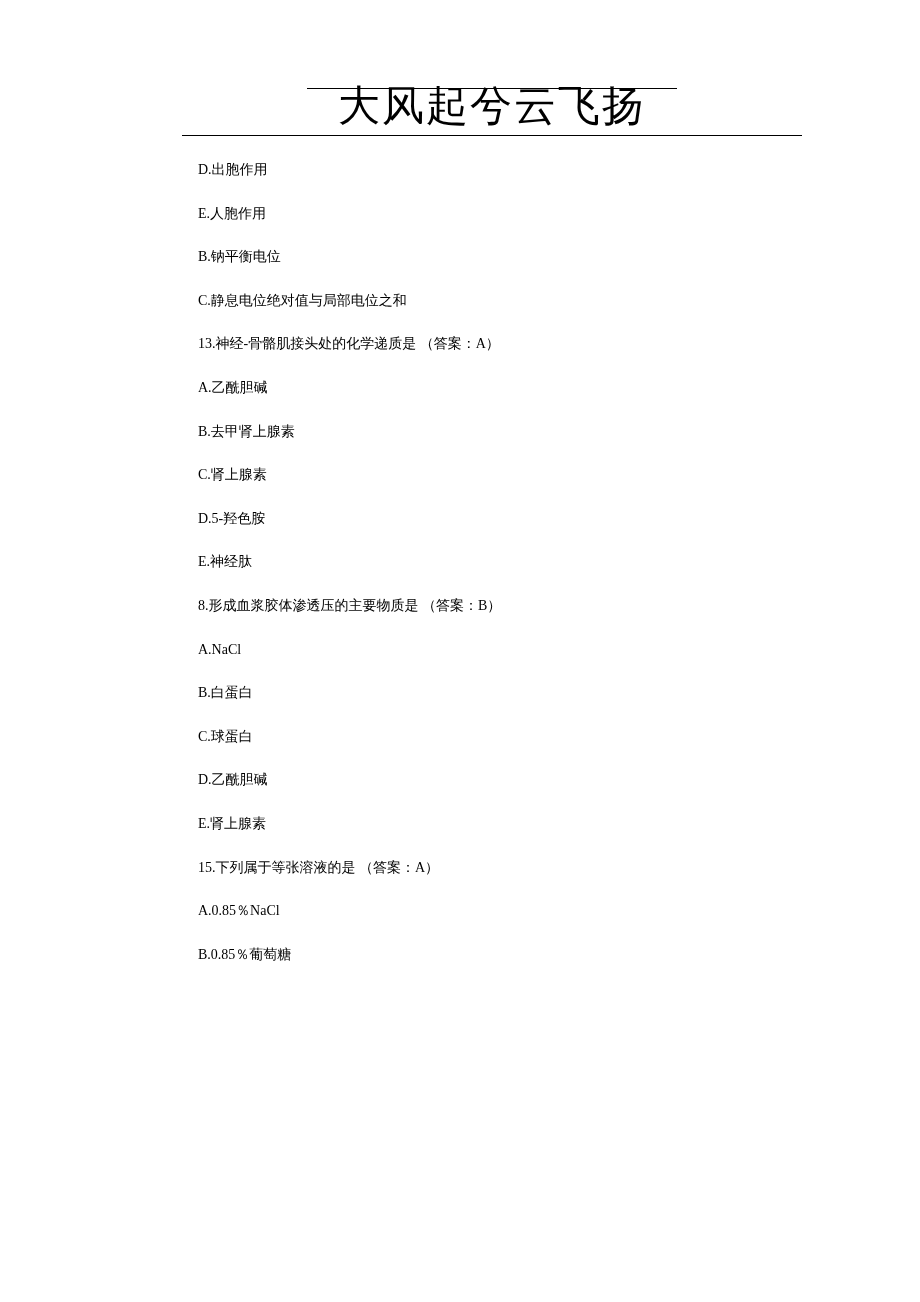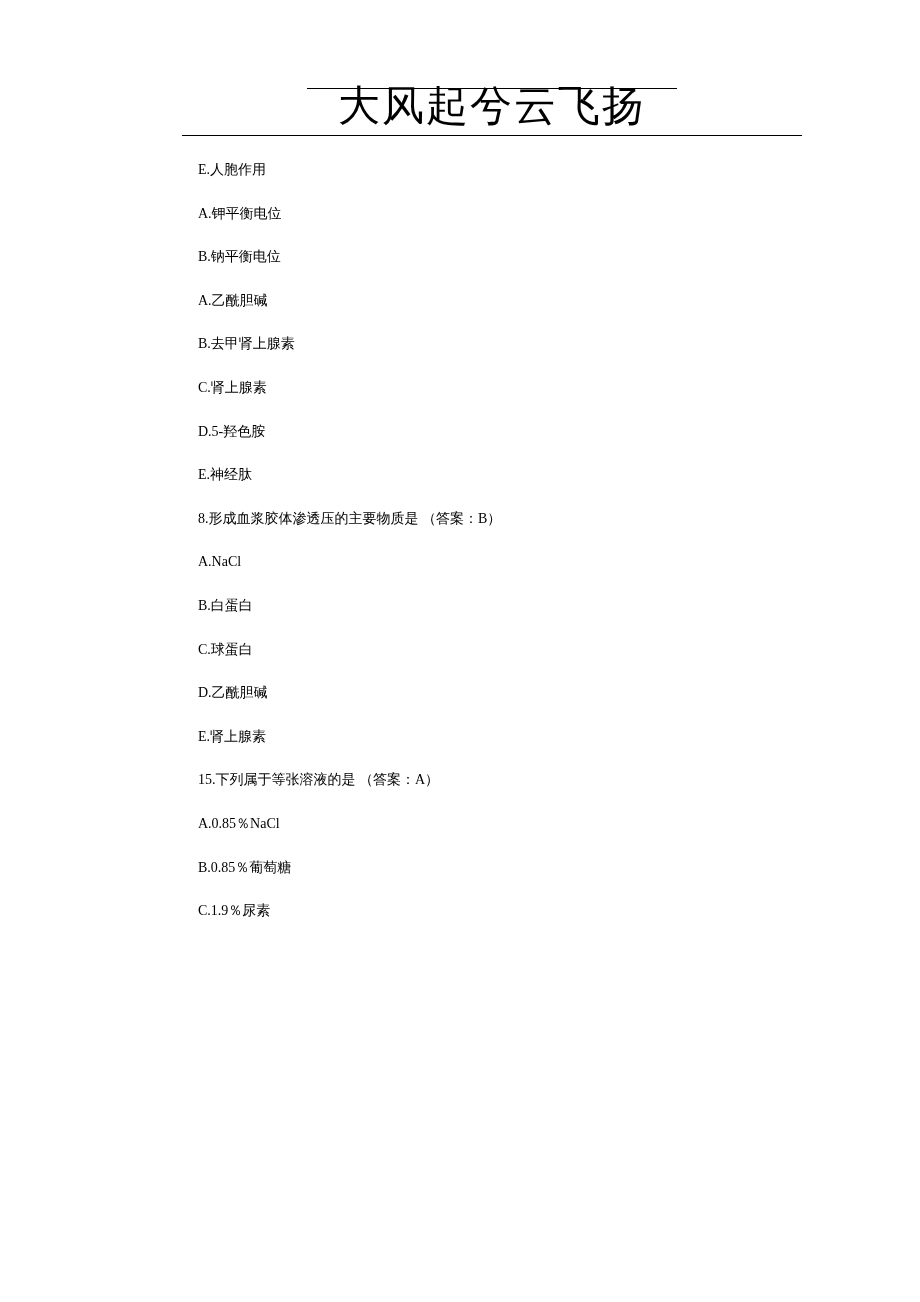--- a/index.html
+++ b/index.html
@@ -51,31 +51,32 @@
 </head>
 <body>
 
 <div class="header-wrap">
   <hr class="top-rule">
   <div class="title">大风起兮云飞扬</div>
   <hr class="bottom-rule">
 </div>
 
 <div class="content">
+  <div class="line">D.出胞作用</div>
   <div class="line">E.人胞作用</div>
-  <div class="line">A.钾平衡电位</div>
   <div class="line">B.钠平衡电位</div>
+  <div class="line">C.静息电位绝对值与局部电位之和</div>
+  <div class="line">13.神经-骨骼肌接头处的化学递质是 （答案：A）</div>
   <div class="line">A.乙酰胆碱</div>
   <div class="line">B.去甲肾上腺素</div>
   <div class="line">C.肾上腺素</div>
   <div class="line">D.5-羟色胺</div>
   <div class="line">E.神经肽</div>
   <div class="line">8.形成血浆胶体渗透压的主要物质是 （答案：B）</div>
   <div class="line">A.NaCl</div>
   <div class="line">B.白蛋白</div>
   <div class="line">C.球蛋白</div>
   <div class="line">D.乙酰胆碱</div>
   <div class="line">E.肾上腺素</div>
   <div class="line">15.下列属于等张溶液的是 （答案：A）</div>
   <div class="line">A.0.85％NaCl</div>
   <div class="line">B.0.85％葡萄糖</div>
-  <div class="line">C.1.9％尿素</div>
 </div>
 
 </body></html>

